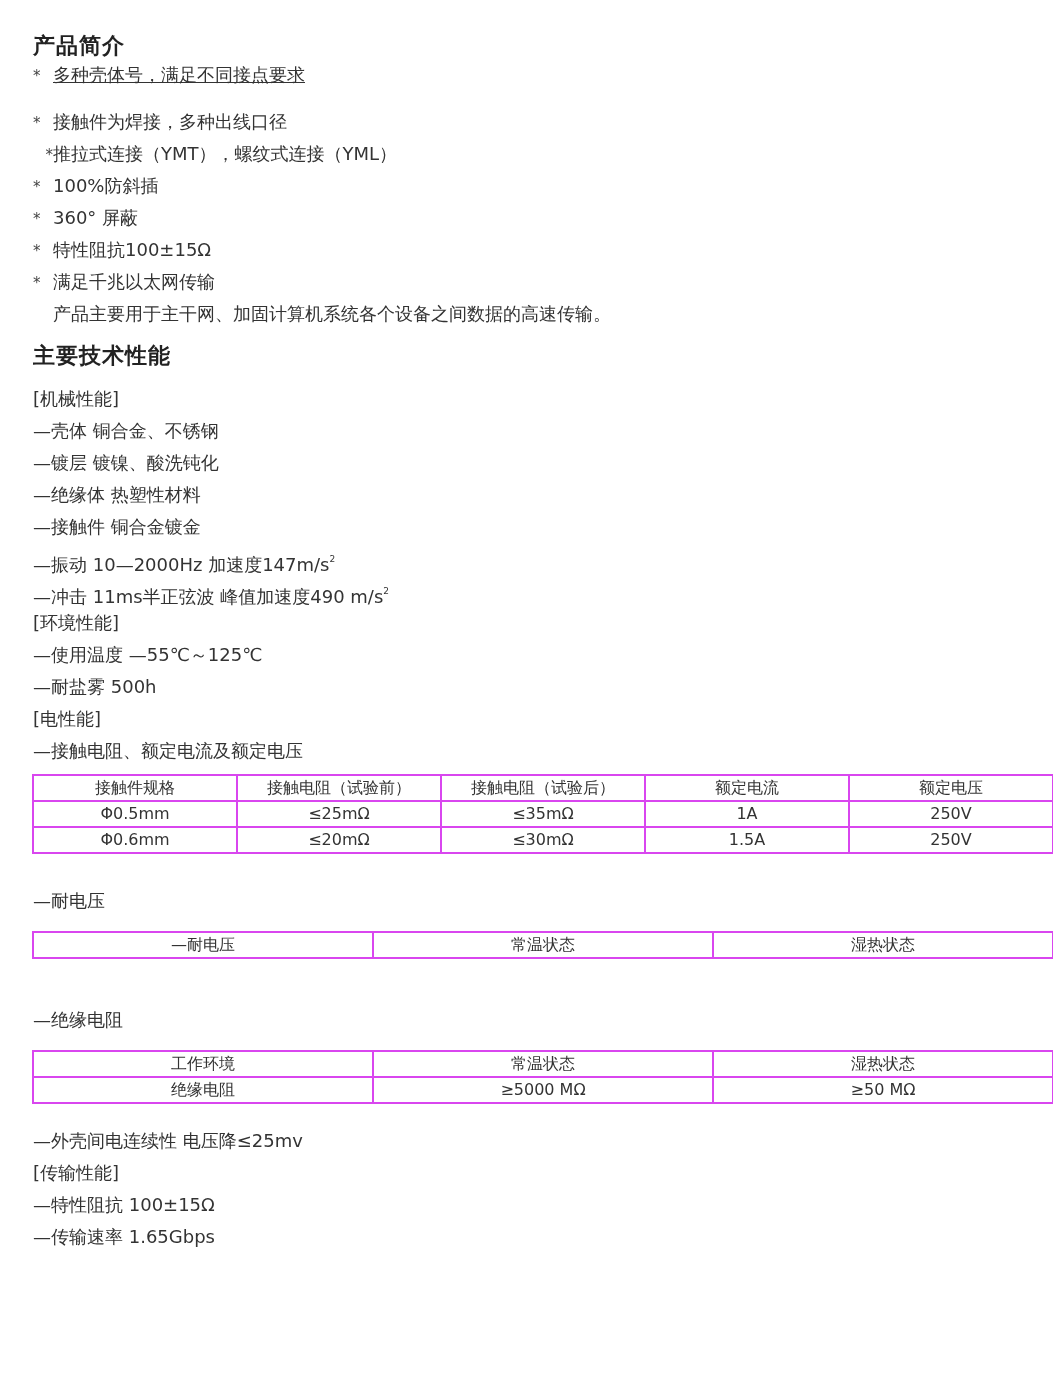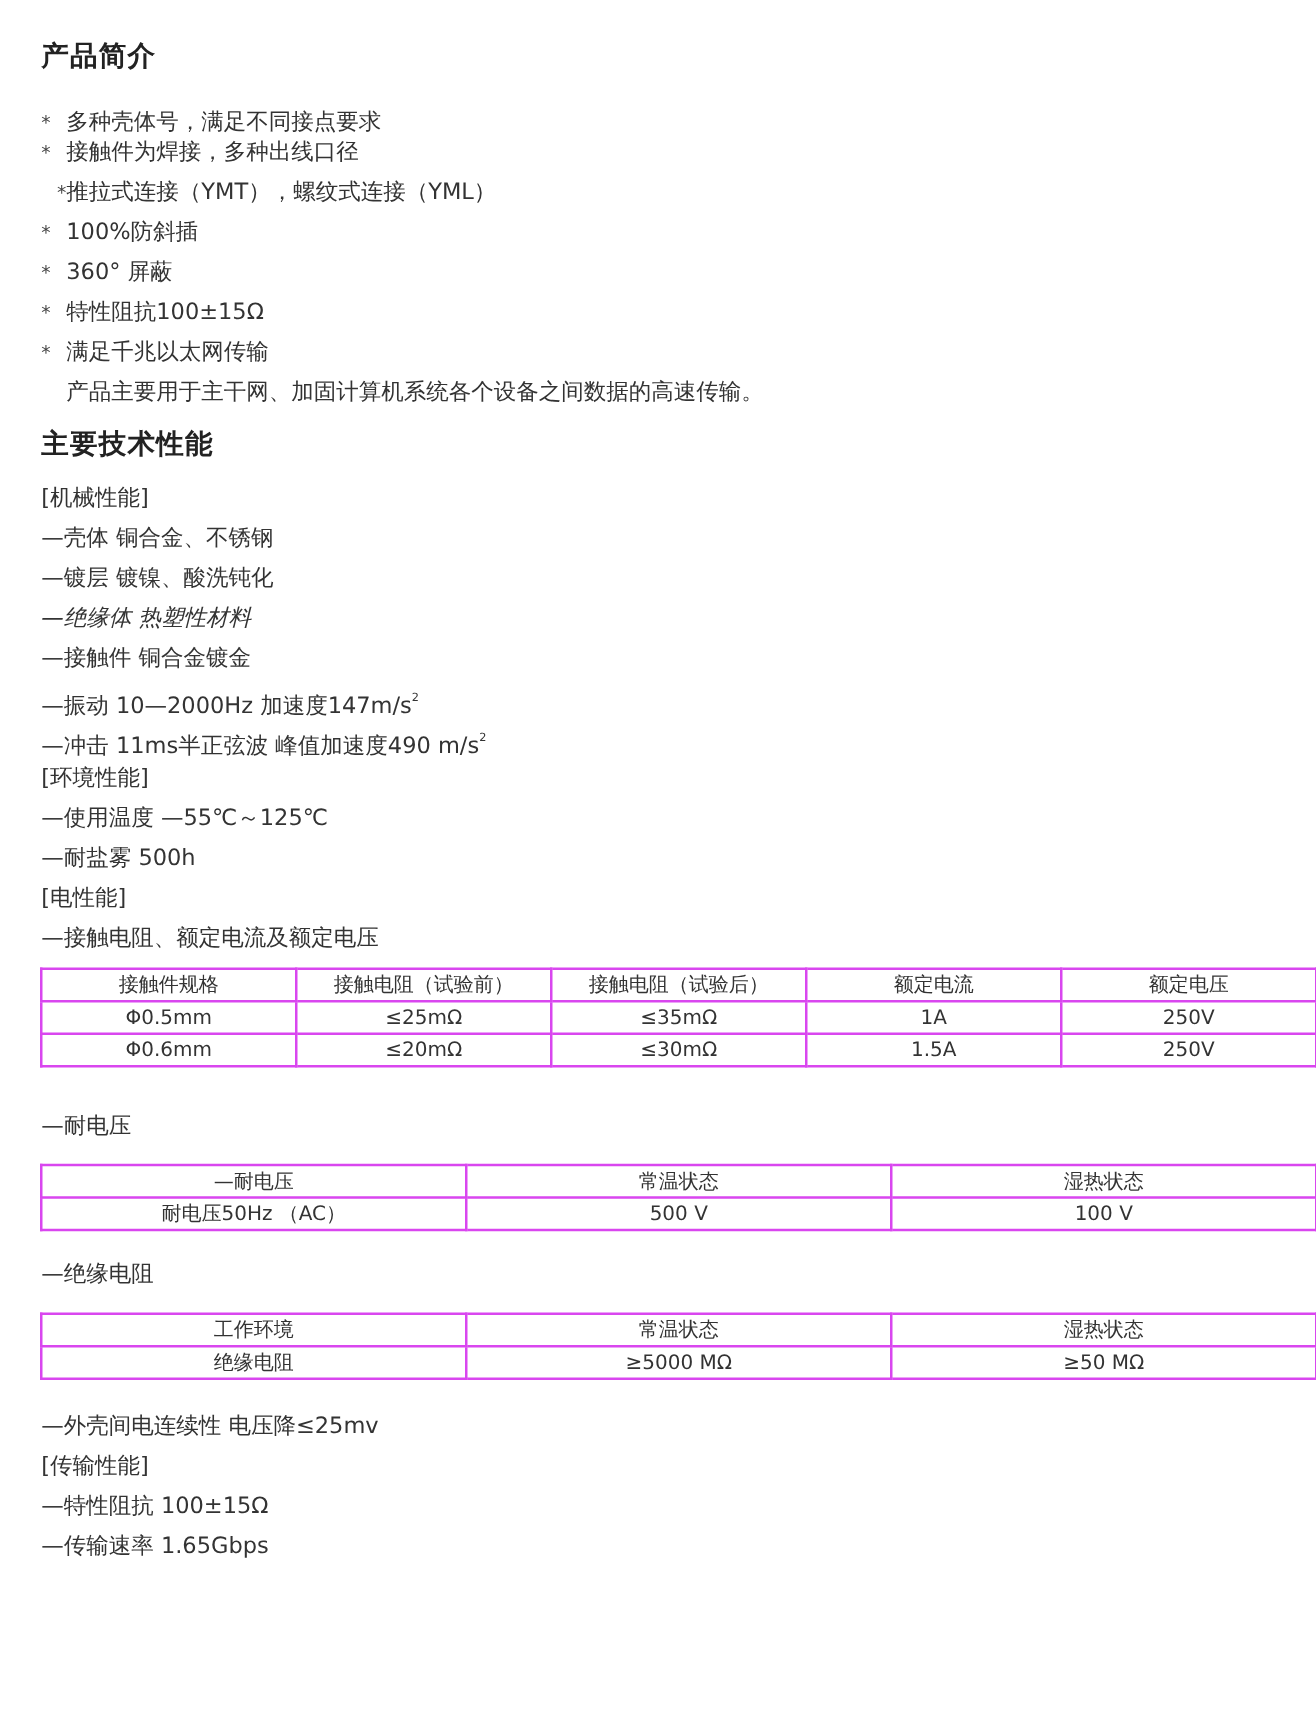--- a/index.html
+++ b/index.html
@@ -53,21 +53,21 @@
       padding: 0;
       line-height: 24px;
       white-space: nowrap;
     }
   </style>
 </head>
 <body>
 
 <div class="h" style="top:32px;">产品简介</div>
 
-<div class="line" style="top:86px;">
+<div class="line" style="top:63px;text-decoration:underline;">
   <span class="bullet">*</span><span>多种壳体号，满足不同接点要求</span>
 </div>
 <div class="line" style="top:110px;">
   <span class="bullet">*</span><span>接触件为焊接，多种出线口径</span>
 </div>
 <div class="line" style="top:142px;text-align:right;">
   <span class="bullet">*</span><span>推拉式连接（YMT），螺纹式连接（YML）</span>
 </div>
 <div class="line" style="top:174px;">
   <span class="bullet">*</span><span>100%防斜插</span>
@@ -81,21 +81,21 @@
 <div class="line" style="top:270px;">
   <span class="bullet">*</span><span>满足千兆以太网传输</span>
 </div>
 <div class="line" style="top:302px; left:53px;">产品主要用于主干网、加固计算机系统各个设备之间数据的高速传输。</div>
 
 <div class="h" style="top:342px;">主要技术性能</div>
 
 <div class="line" style="top:387px;">[机械性能]</div>
 <div class="line" style="top:419px;">—壳体  铜合金、不锈钢</div>
 <div class="line" style="top:451px;">—镀层  镀镍、酸洗钝化</div>
-<div class="line" style="top:483px;font-style:italic;">—绝缘体  热塑性材料</div>
+<div class="line" style="top:483px;">—绝缘体  热塑性材料</div>
 <div class="line" style="top:515px;">—接触件  铜合金镀金</div>
 <div class="line" style="top:547px;">
   <span>—振动  10—2000Hz  加速度147m/s</span><sup>2</sup>
 </div>
 <div class="line" style="top:579px;">
   <span>—冲击  11ms半正弦波  峰值加速度490  m/s</span><sup>2</sup>
 </div>
 
 <div class="line" style="top:611px;">[环境性能]</div>
 <div class="line" style="top:643px;">—使用温度  —55℃～125℃</div>
@@ -144,25 +144,20 @@
     <col style="width:340px">
       <col style="width:340px">
       <col style="width:340px">
   </colgroup>
   <tbody>
       <tr>
     <td>—耐电压</td>
     <td>常温状态</td>
     <td>湿热状态</td>
   </tr>
-  <tr>
-    <td>耐电压50Hz  （AC）</td>
-    <td>500  V</td>
-    <td>100  V</td>
-  </tr>
 </tbody>
   </table>
 
 <div class="line" style="top:1008px;">—绝缘电阻</div>
 
 <table class="spec" style="left:32px; top:1050px; width:1020px;padding-left:20px;">
   <colgroup>
     <col style="width:340px">
       <col style="width:340px">
       <col style="width:340px">

